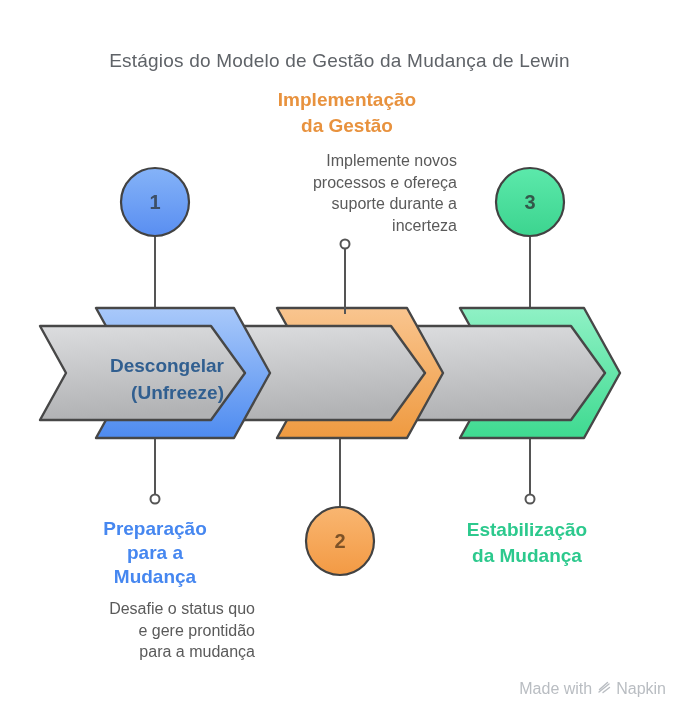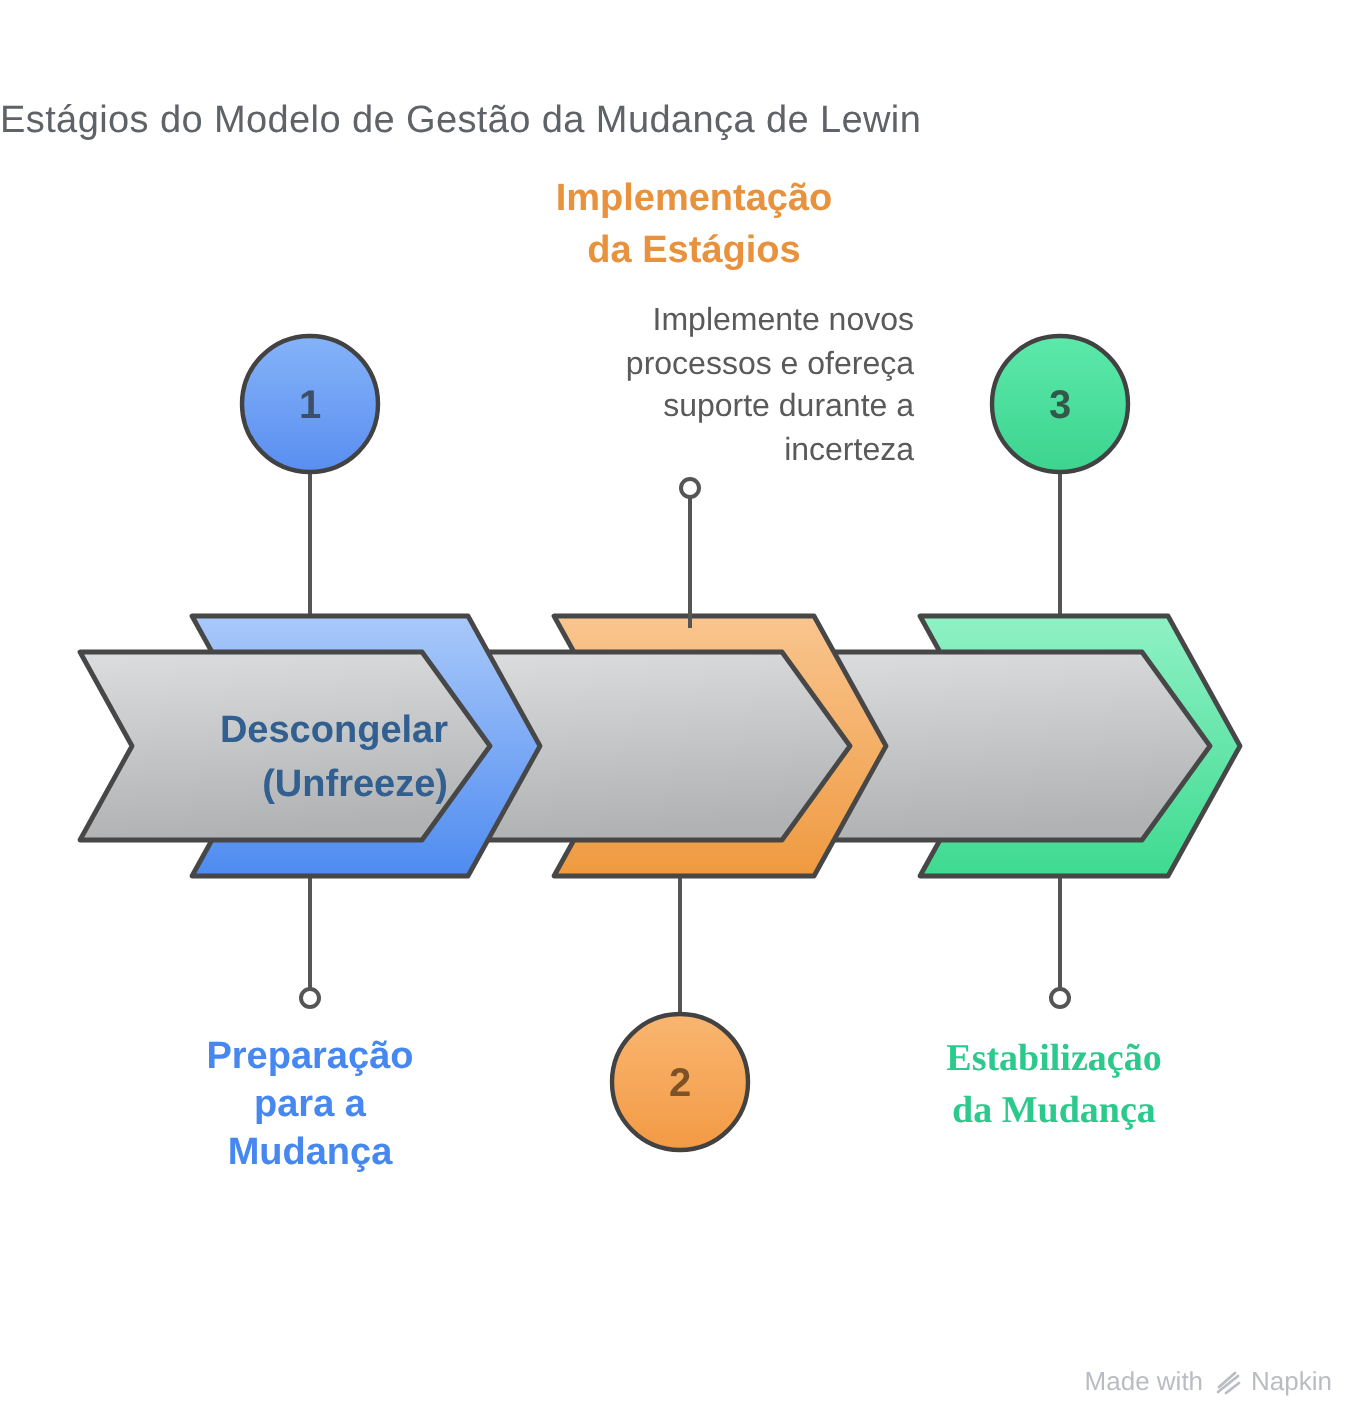--- a/index.html
+++ b/index.html
@@ -2,47 +2,47 @@
 <html><head>
 <meta charset="utf-8">
 <style>
   html,body{margin:0;padding:0;background:#fff;}
   .canvas{
     position:relative;width:679px;height:709px;background:#ffffff;overflow:hidden;
     font-family:"Liberation Sans",sans-serif;
   }
   .canvas svg{position:absolute;left:0;top:0;}
   .title{
-    position:absolute;left:0;top:50px;width:679px;
+    position:absolute;left:0;top:50px;width:679px;text-align:center;
     font-size:19px;color:#5f6368;letter-spacing:.2px;
   }
   .callout-title{
     position:absolute;font-size:19px;font-weight:bold;text-align:center;
     white-space:pre-line;line-height:26px;
   }
   .callout-desc{
     position:absolute;font-size:16px;color:#5a5a5a;text-align:right;
     white-space:pre-line;line-height:21.5px;
   }
   .arrow-label{
     position:absolute;font-size:19px;font-weight:bold;text-align:right;
     white-space:pre-line;line-height:27px;
   }
   .ct-top{left:237px;top:87px;width:220px;color:#e8923e;}
   .cd-top{left:237px;top:150px;width:220px;}
   .ct-left{left:55px;top:517px;width:200px;color:#4687f0;line-height:24px;}
   .cd-left{left:55px;top:598px;width:200px;}
-  .ct-right{left:417px;top:517px;width:220px;color:#2cc98d;font-family:Liberation Serif, serif;}
+  .ct-right{left:417px;top:517px;width:220px;color:#2cc98d;}
   .cd-right{left:417px;top:574px;width:220px;}
   .al-1{left:74px;top:352px;width:150px;color:#315f90;}
   .al-2{left:261px;top:352px;width:150px;color:#7d5834;}
   .al-3{left:444px;top:352px;width:150px;color:#2e6b52;}
   .footer{
-    position:absolute;right:13px;bottom:11px;display:flex;align-items:flex-end;gap:5px;
-    font-size:13px;color:#b9bdc2;
+    position:absolute;right:13px;bottom:11px;display:flex;align-items:flex-start;gap:5px;
+    font-size:16px;color:#b9bdc2;
   }
   .footer svg{position:static;display:block;}
 </style>
 </head>
 <body>
 
 <div class="canvas">
 
   <div class="title">Estágios do Modelo de Gestão da Mudança de Lewin</div>
 
@@ -103,29 +103,32 @@
     <text x="530" y="209" text-anchor="middle" font-size="20" font-weight="bold" fill="#33584a">3</text>
 
     <circle cx="340" cy="541" r="34" fill="url(#orangeCircleGrad)" stroke="#424242" stroke-width="2.2"></circle>
     <text x="340" y="548" text-anchor="middle" font-size="20" font-weight="bold" fill="#7d5227">2</text>
   </svg>
 
   <div class="arrow-label al-1">Descongelar
 (Unfreeze)</div>
 
   <div class="callout-title ct-top">Implementação
-da Estágios</div>
+da Gestão</div>
   <div class="callout-desc cd-top">Implemente novos
 processos e ofereça
 suporte durante a
 incerteza</div>
 
   <div class="callout-title ct-left">Preparação
 para a
 Mudança</div>
+  <div class="callout-desc cd-left">Desafie o status quo
+e gere prontidão
+para a mudança</div>
 
   <div class="callout-title ct-right">Estabilização
 da Mudança</div>
 
   <div class="footer">
     <span>Made with</span>
     <svg width="14" height="14" viewBox="0 0 14 14">
       <path d="M2.5 9.5 L10.5 2.5 M2 12 L12 4 M6 12.5 L12.5 7.5" stroke="#b9bdc2" stroke-width="1.4" fill="none" stroke-linecap="round"></path>
     </svg>
     <span>Napkin</span>

